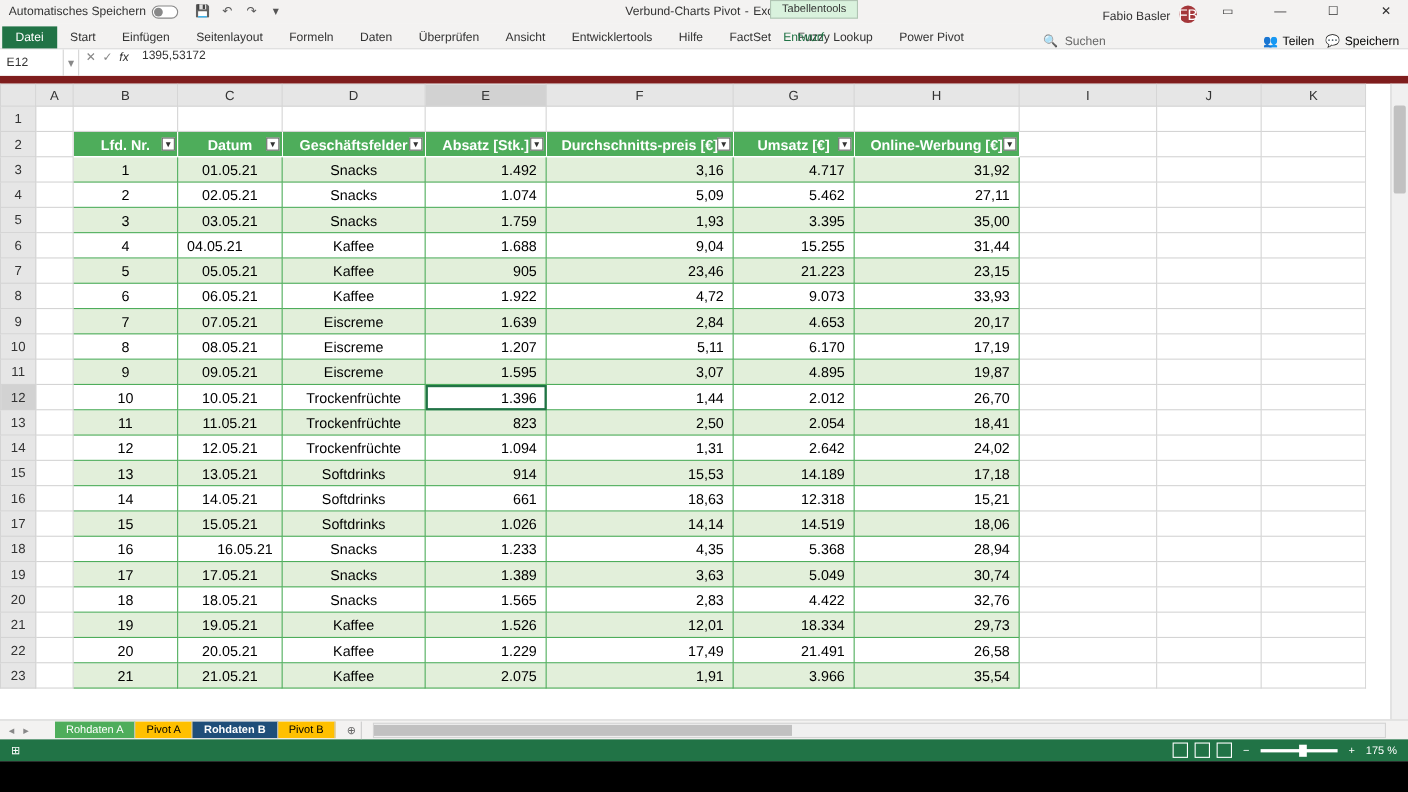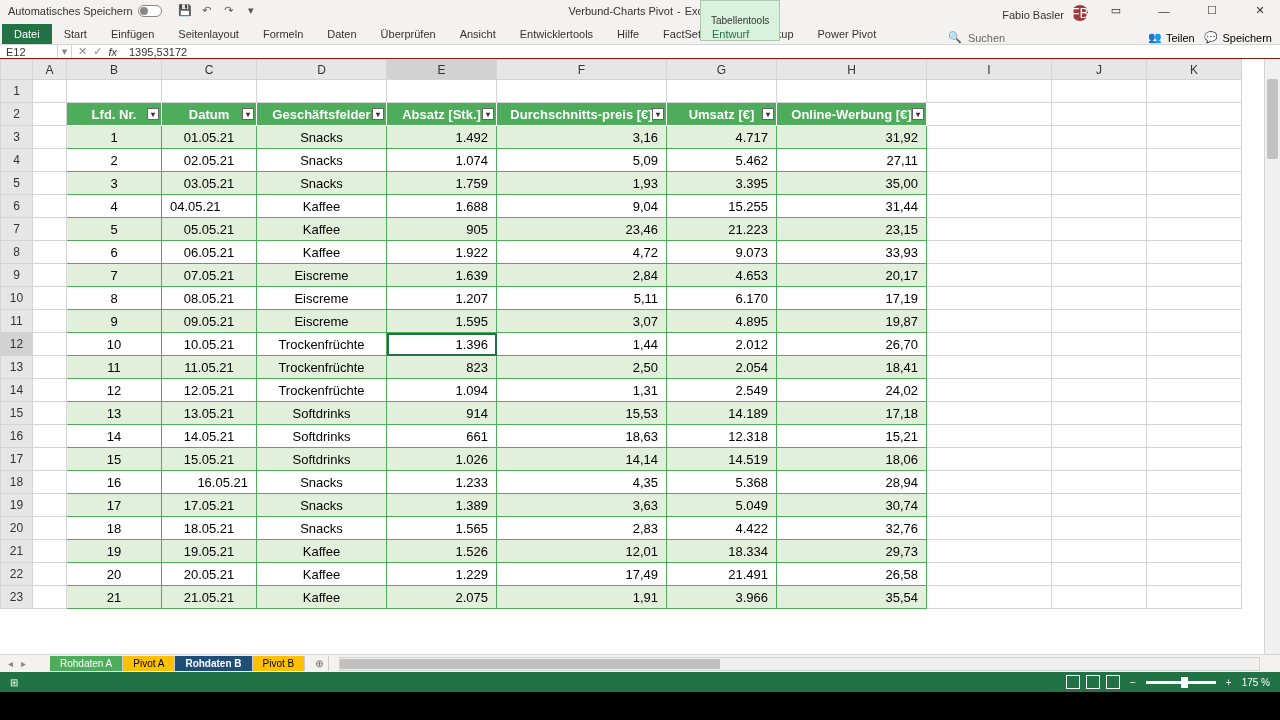--- a/index.html
+++ b/index.html
@@ -9,33 +9,33 @@
 .title-bar { height: 21px; background: #f3f2f1; display: flex; align-items: center; font-size: 11px; color: #333; position: relative; }
 .autosave { display: flex; align-items: center; gap: 5px; padding-left: 8px; }
 .toggle { width: 24px; height: 12px; border: 1px solid #888; border-radius: 6px; position: relative; background: #fff; }
 .toggle::after { content: ""; position: absolute; width: 8px; height: 8px; border-radius: 50%; background: #888; top: 1px; left: 1px; }
 .qa-icon { width: 14px; height: 14px; display: inline-flex; align-items: center; justify-content: center; margin: 0 4px; color: #555; cursor: pointer; }
 .qa-icons { display: flex; align-items: center; margin-left: 12px; }
 .title-center { position: absolute; left: 50%; transform: translateX(-50%); display: flex; align-items: center; gap: 4px; }
 .title-right { position: absolute; right: 0; display: flex; align-items: flex-end; gap: 8px; }
 .user-badge { width: 16px; height: 16px; border-radius: 50%; background: #a4373a; color: #fff; font-size: 14px; display: flex; align-items: center; justify-content: center; }
 .win-btn { width: 40px; height: 21px; display: flex; align-items: center; justify-content: center; cursor: pointer; }
-.tt-badge { position: absolute; left: 700px; top: 0; background: #d9f2dd; padding: 14px 10px; font-size: 10px; color: #333; border: 1px solid #b0c4b3; }
+.tt-badge { position: absolute; left: 700px; top: 0; background: #d9f2dd; padding: 2px 10px; font-size: 10px; color: #333; border: 1px solid #b0c4b3; }
 
 
 .ribbon { height: 24px; background: #f3f2f1; display: flex; align-items: flex-end; font-size: 11px; padding-left: 2px; border-bottom: 1px solid #d4d4d4; }
 .tab { padding: 4px 12px; cursor: pointer; color: #333; }
 .tab.file { background: #217346; color: #fff; }
 .tab.context { color: #217346; position: absolute; left: 700px; }
 .search-area { margin-left: 60px; display: flex; align-items: center; gap: 6px; color: #666; }
 .ribbon-right { position: absolute; right: 8px; display: flex; gap: 10px; align-items: center; }
 .ribbon-btn { display: flex; align-items: center; gap: 4px; font-size: 11px; cursor: pointer; }
 
 
-.name-formula { height: 14px; display: flex; align-items: flex-end; border-bottom: 1px solid #7f1d1d; font-size: 11px; background: #fff; }
+.name-formula { height: 31px; display: flex; align-items: flex-start; border-bottom: 7px solid #7f1d1d; font-size: 11px; background: #fff; }
 .name-box { width: 58px; padding: 0 6px; border-right: 1px solid #d4d4d4; color: #333; height: 100%; display: flex; align-items: center; }
 .name-dd { width: 14px; text-align: center; color: #888; border-right: 1px solid #d4d4d4; height: 100%; display:flex; align-items:center; justify-content:center; }
 .fx-btns { display: flex; gap: 6px; padding: 0 6px; color: #888; align-items: center; }
 .fx-icon { font-style: italic; color: #333; }
 .formula-input { flex: 1; padding: 0 6px; color: #333; }
 
 
 .sheet-wrap { flex: 1; display: flex; overflow: hidden; position: relative; }
 .vscroll { width: 16px; background: #f0f0f0; position: absolute; right: 0; top: 0; bottom: 0; border-left: 1px solid #d4d4d4; }
 .vthumb { position: absolute; left:2px; right:2px; top: 20px; height: 80px; background: #c1c1c1; border-radius: 2px; }
@@ -371,21 +371,21 @@
             <td class="cell"></td>
           </tr>
           <tr class="dt-row-even">
             <td class="row-header">14</td>
             <td class="cell"></td>
             <td class="dt-cell num" style="text-align: center;">12</td>
             <td class="dt-cell " style="text-align: center;">12.05.21</td>
             <td class="dt-cell " style="text-align: center;">Trockenfrüchte</td>
             <td class="dt-cell num">1.094</td>
             <td class="dt-cell num">1,31</td>
-            <td class="dt-cell num">2.549</td>
+            <td class="dt-cell num">2.642</td>
             <td class="dt-cell num">24,02</td>
             <td class="cell"></td>
             <td class="cell"></td>
             <td class="cell"></td>
           </tr>
           <tr class="dt-row-odd">
             <td class="row-header">15</td>
             <td class="cell"></td>
             <td class="dt-cell num" style="text-align: center;">13</td>
             <td class="dt-cell " style="text-align: center;">13.05.21</td>

